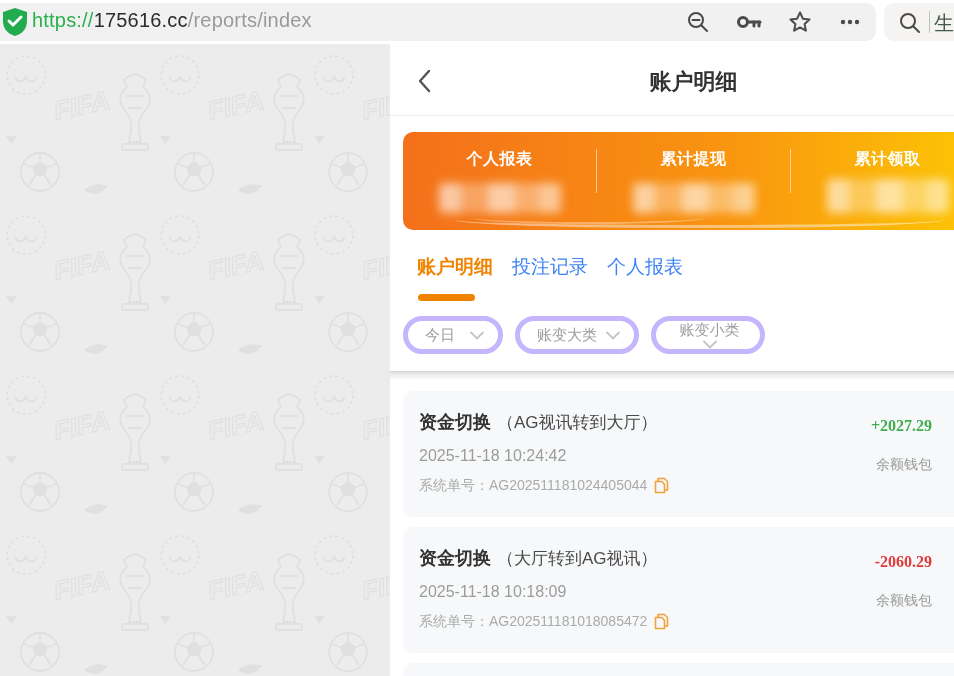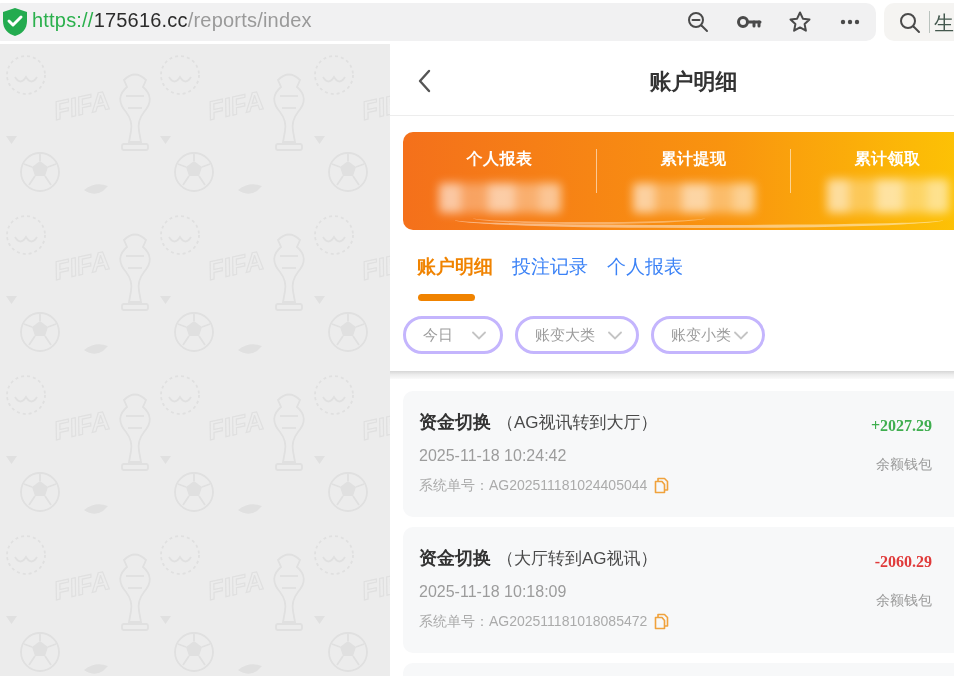--- a/index.html
+++ b/index.html
@@ -50,24 +50,24 @@
     border-bottom:2px solid rgba(255,255,255,.35); border-radius:50%; }
 
   
   .tabs { display:flex; gap:19px; padding:24px 0 0 27px; }
   .tab { font-size:19px; color:#3b82f6; cursor:pointer; }
   .tab.active { color:#f08300; font-weight:700; }
   .tab-underline { width:57px; height:7px; border-radius:4px; background:#f08300; margin:14px 0 0 28px; }
 
   
   .filters { display:flex; gap:12px; padding:15px 0 0 13px; }
-  .pill { height:38px; border:3px solid #c4b5fd; border-radius:19px; background:#fff;
+  .pill { height:38px; border:5px solid #c4b5fd; border-radius:19px; background:#fff;
     display:flex; align-items:center; justify-content:space-between; padding:0 14px 0 17px;
     color:#9c9c9c; font-size:15px; cursor:pointer; }
-  .pill.w1 { width:100px; } .pill.w2 { width:124px; } .pill.w3 { width:114px; }
+  .pill.w1 { width:100px; } .pill.w2 { width:124px; } .pill.w3 { width:114px;flex-direction:column; }
   .sep-band { margin-top:17px; height:8px;
     background:linear-gradient(180deg,#d6d6d6 0%,#ececec 45%,#fafafa 100%); }
 
   
   .txn-list { padding:12px 13px 0; }
   .txn-card { position:relative; height:126px; border-radius:10px; background:#f7f8f9;
     margin-bottom:10px; padding:19px 16px 0; }
   .txn-type { font-size:18px; font-weight:700; color:#333; }
   .txn-subtitle { font-size:17px; color:#4a4a4a; margin-left:6px; }
   .txn-date { margin-top:13px; font-size:16px; color:#9c9c9c; }

